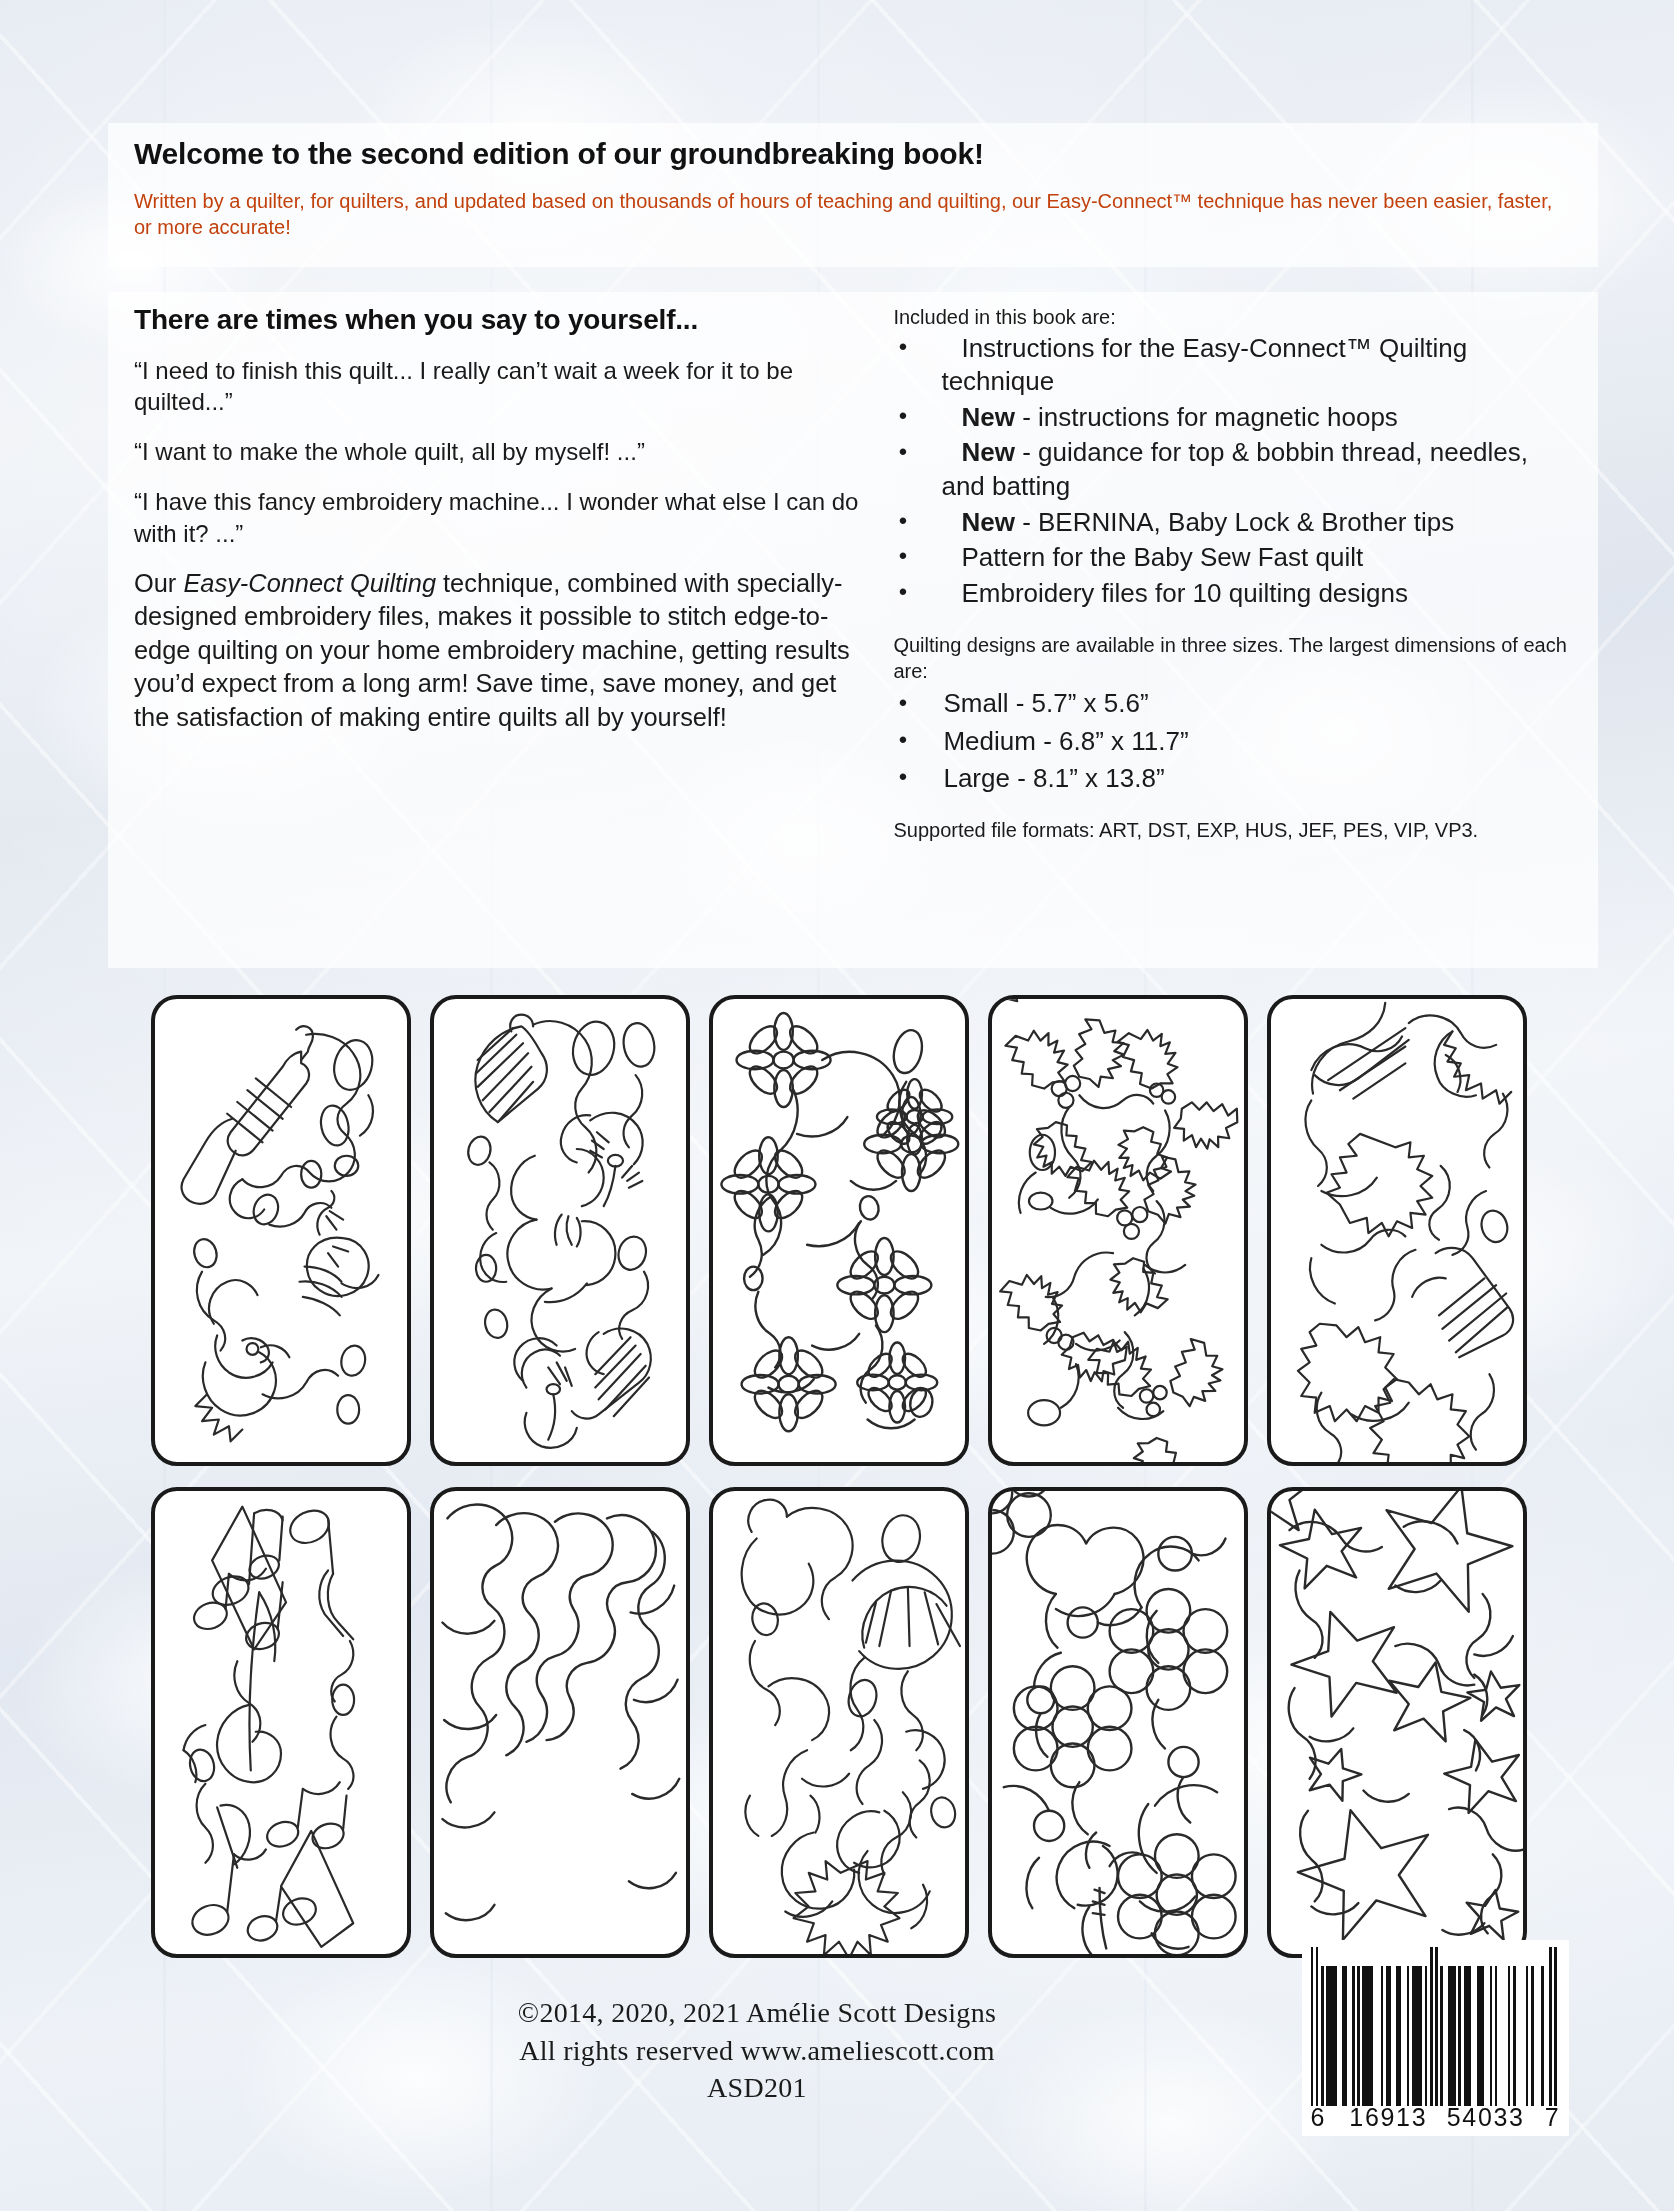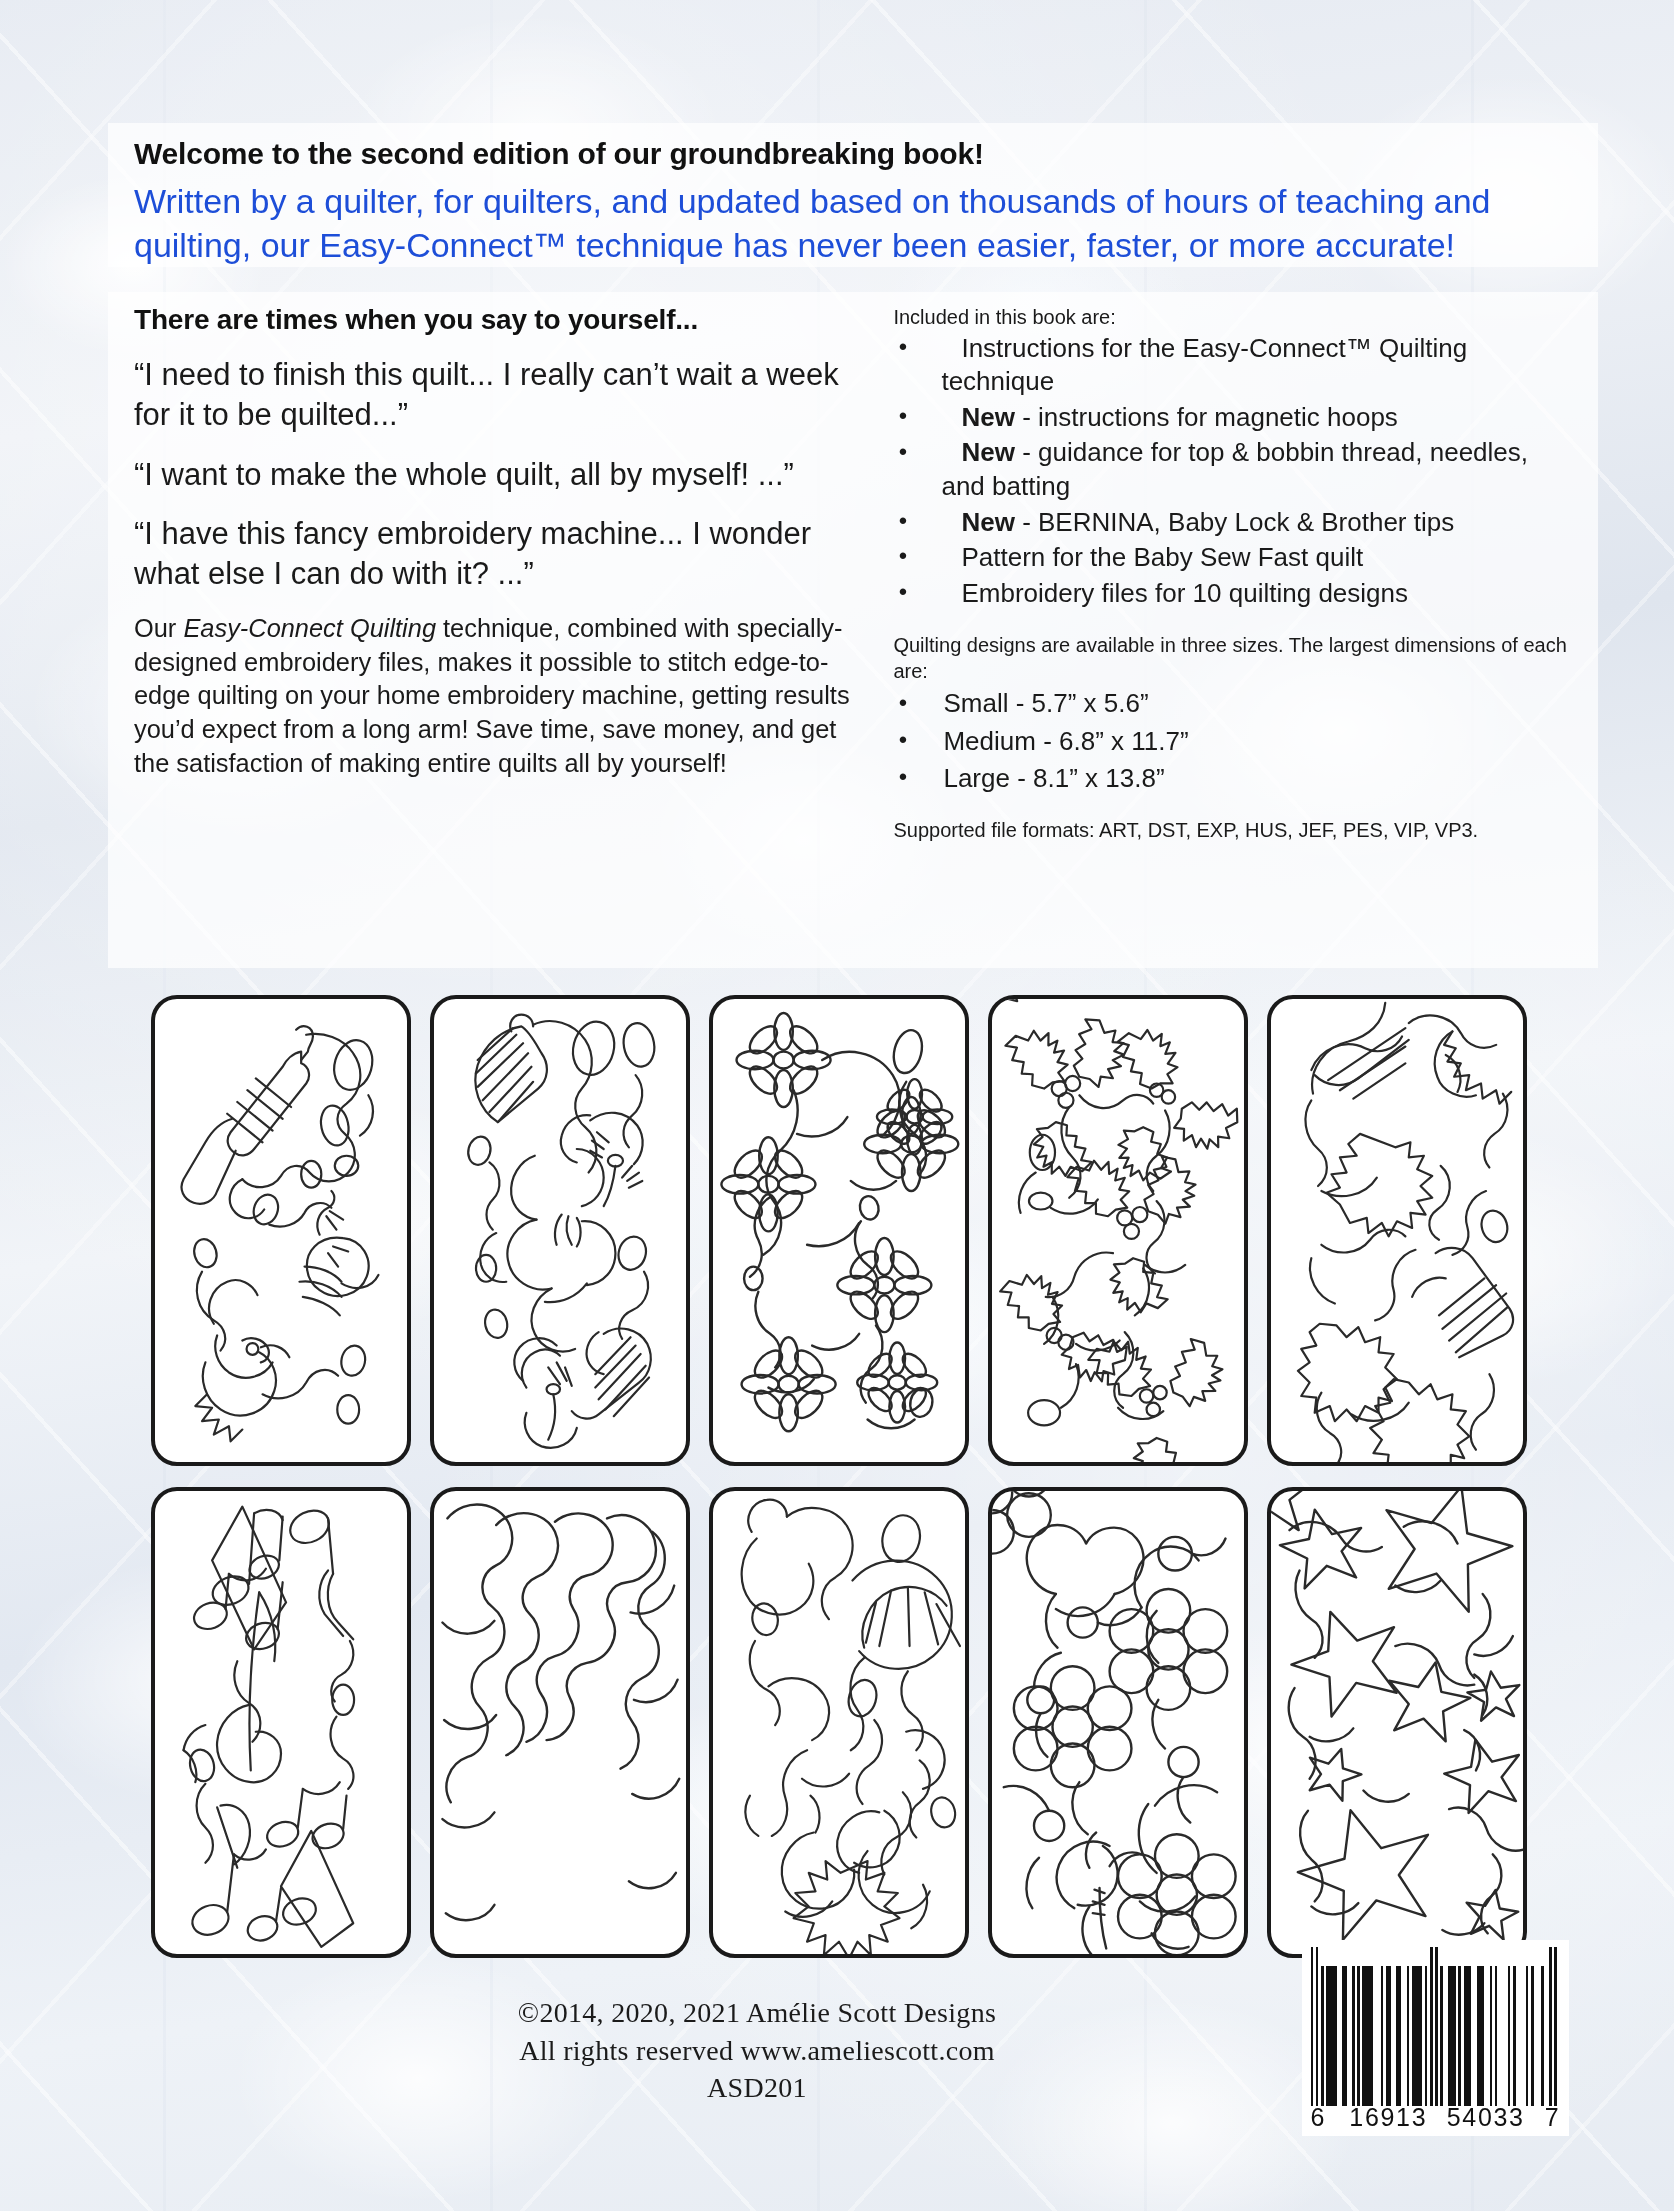--- a/index.html
+++ b/index.html
@@ -76,35 +76,35 @@
   .col-right { width: 680px; }
 
   h1.headline {
     font-size: 30px;
     font-weight: bold;
     color: #111;
     letter-spacing: -0.2px;
     line-height: 1.12;
   }
   p.lede {
-    font-size: 34px;
-    color: #1d4ed8;
+    font-size: 20px;
+    color: #c2410c;
     line-height: 1.29;
-    margin-top: 10px;
+    margin-top: 19px;
   }
 
   h2.subhead {
     font-size: 28px;
     font-weight: bold;
     color: #111;
     line-height: 1.14;
     letter-spacing: -0.2px;
   }
   p.quote {
-    font-size: 31px;
+    font-size: 24px;
     color: #1a1a1a;
     line-height: 1.30;
     margin-top: 19px;
   }
   p.para {
     font-size: 25.4px;
     color: #1a1a1a;
     line-height: 1.32;
     margin-top: 18px;
   }

